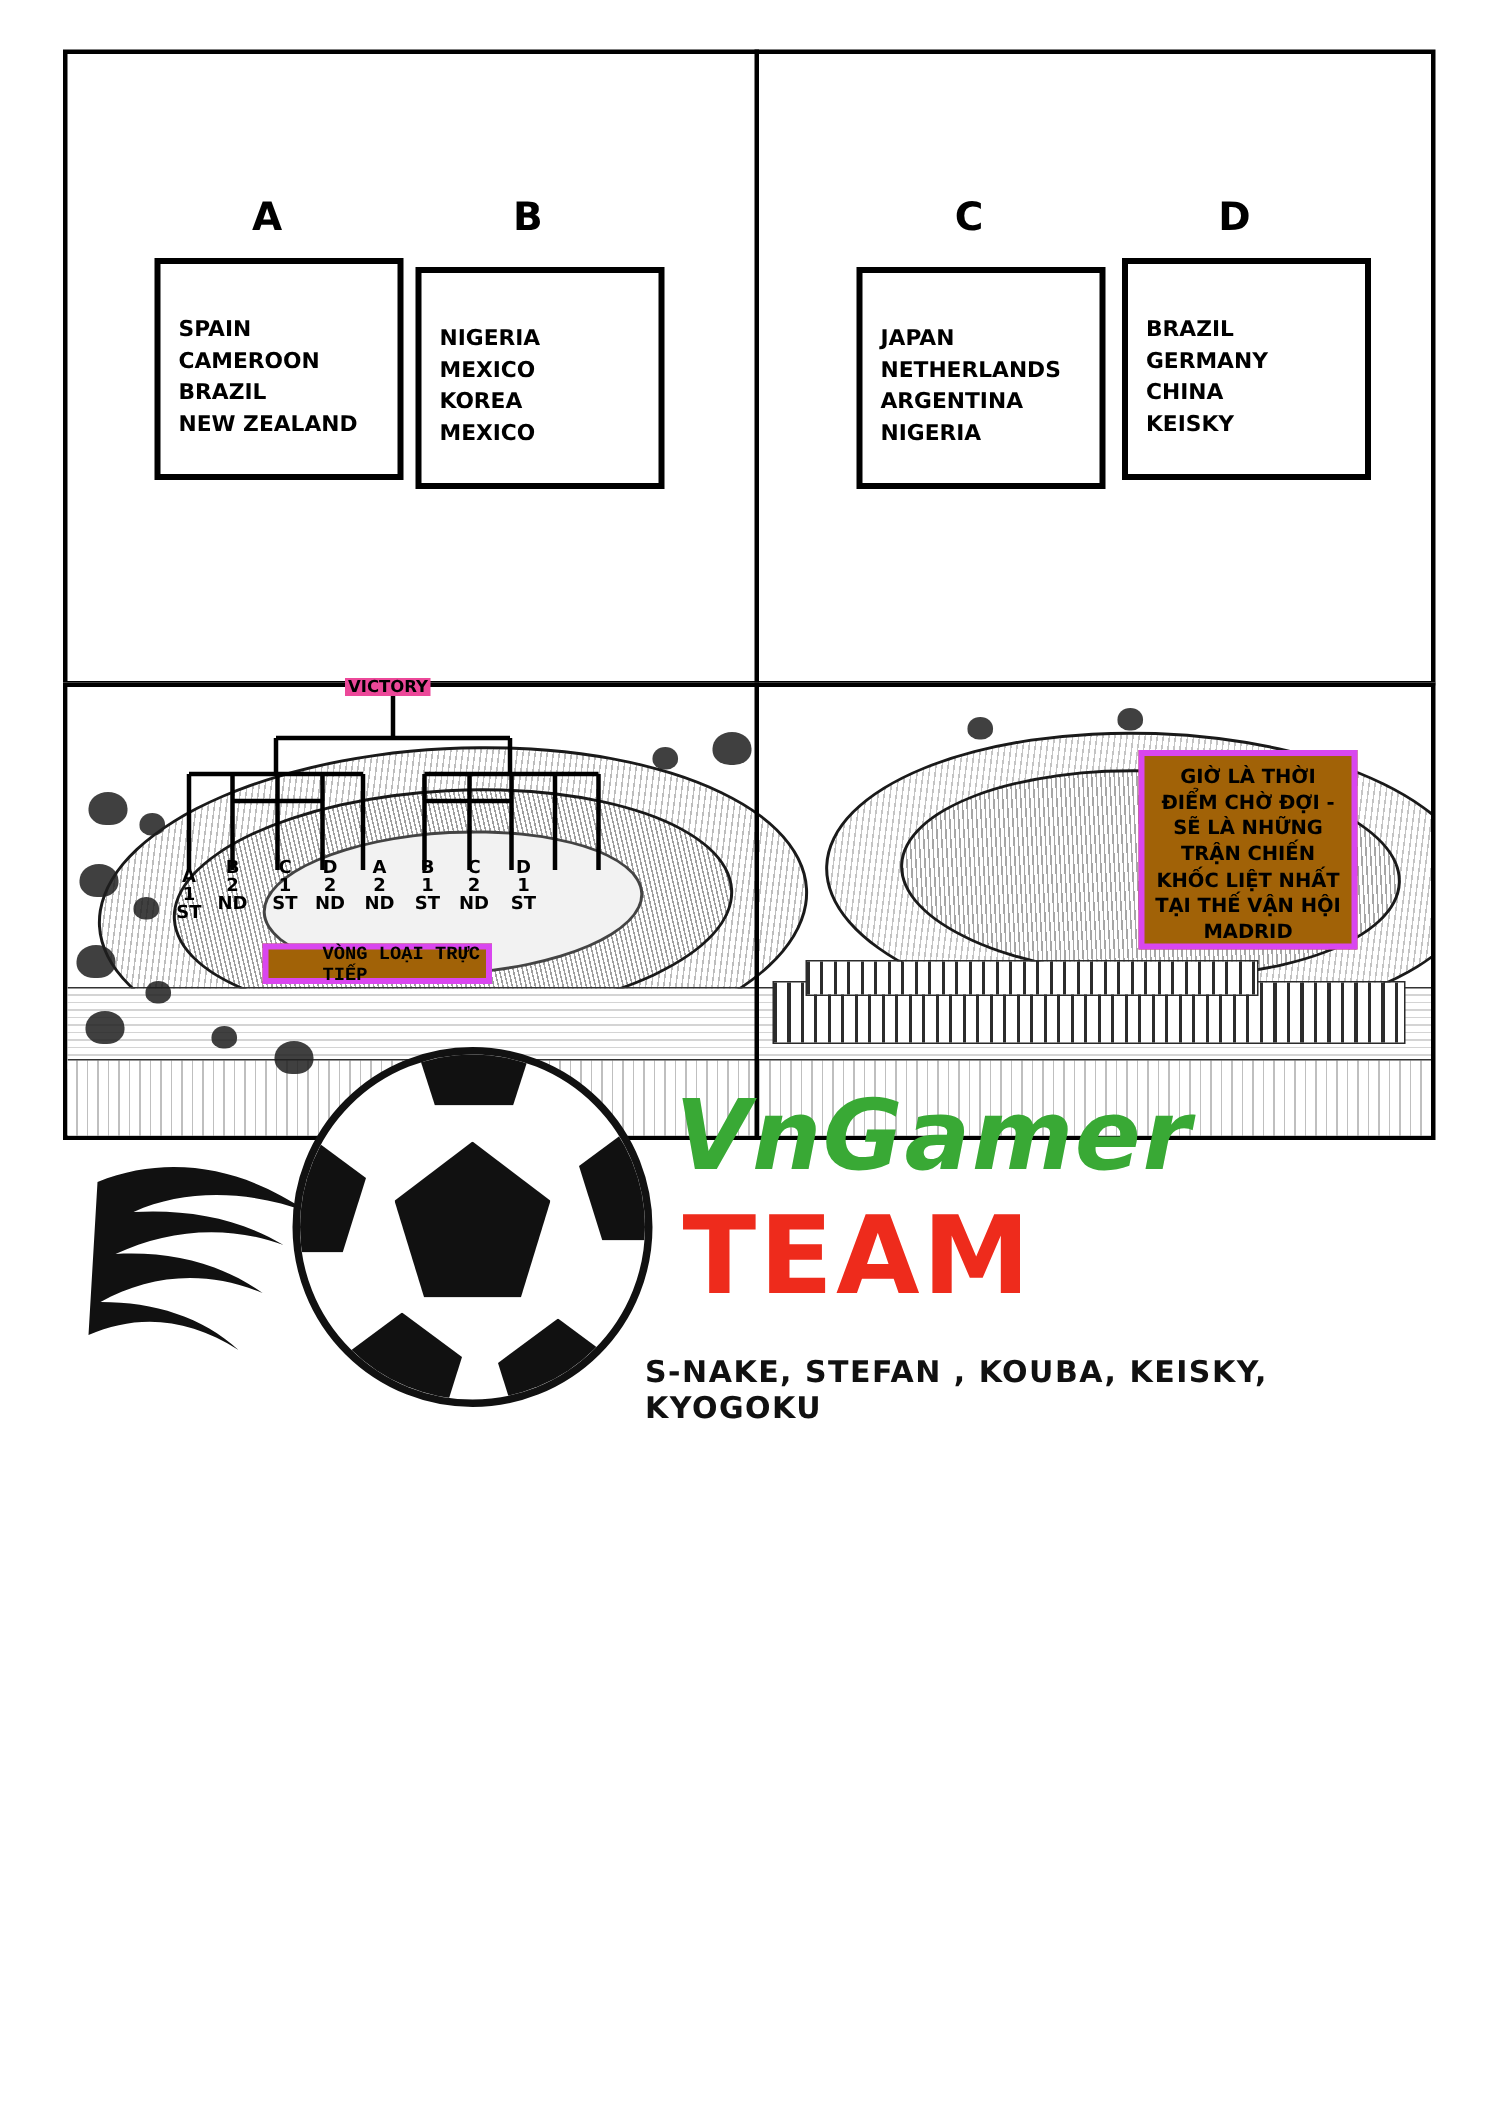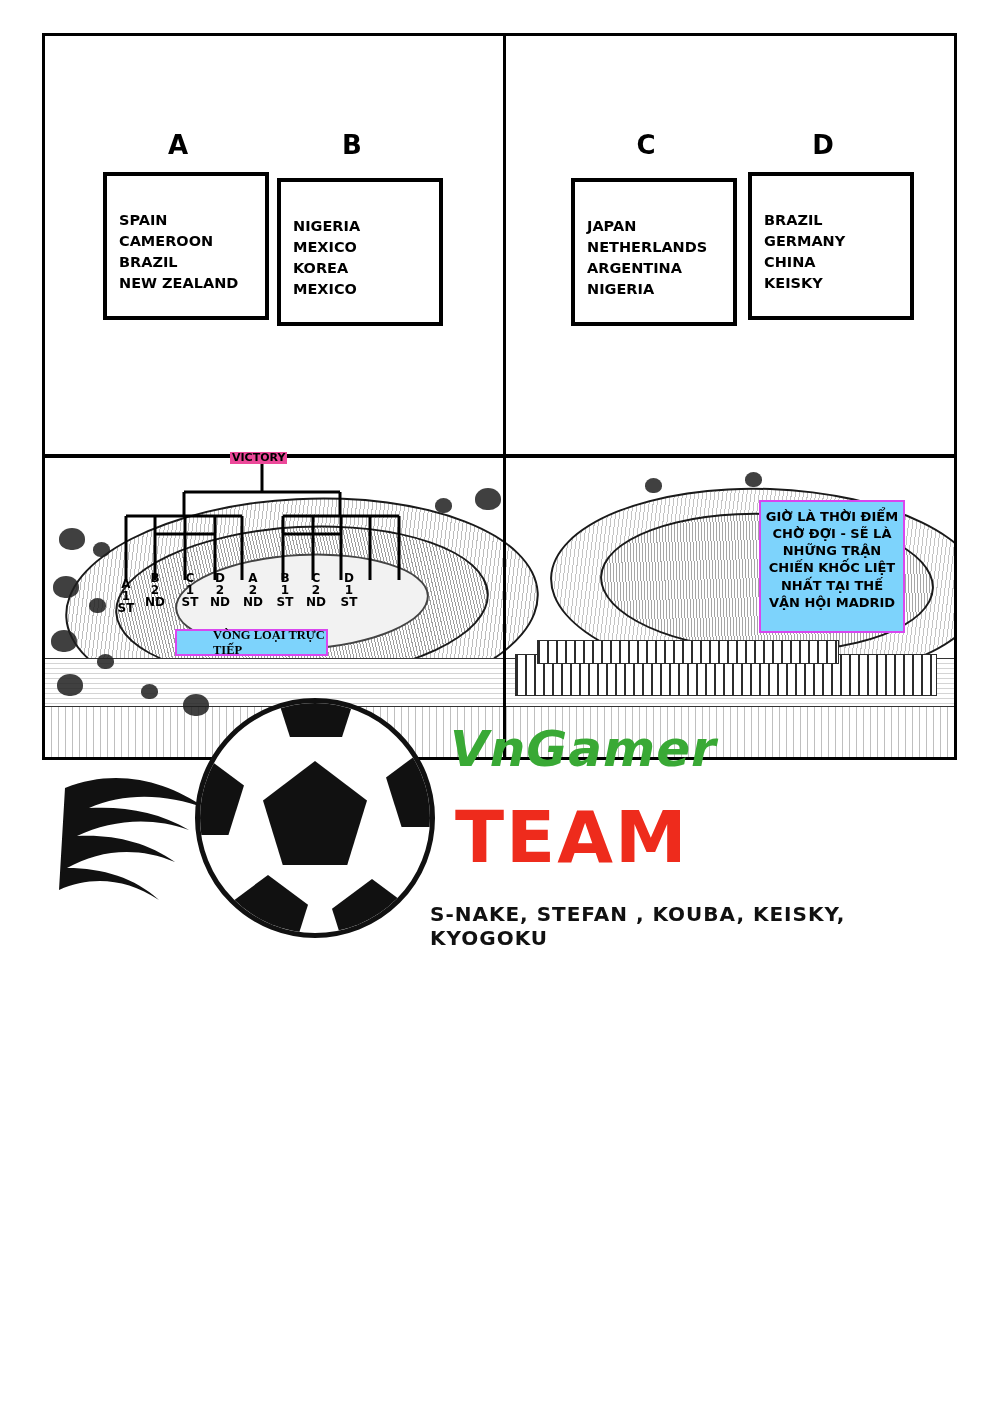--- a/index.html
+++ b/index.html
@@ -248,36 +248,36 @@
     line-height: 1.0;
     color: #000;
     text-align: center;
     width: 26px;
     z-index: 6;
   }
   .slot span { display: block; }
 
   .caption-box {
     position: absolute;
-    border: 2px solid #d946ef;
-    background: #7dd3fc;
+    border: 4px solid #d946ef;
+    background: #a16207;
     box-sizing: border-box;
     z-index: 7;
   }
   #caption-playoff {
     left: 175px;
     top: 629px;
     width: 153px;
     height: 27px;
     display: flex;
     align-items: center;
     justify-content: center;
   }
   #caption-playoff span {
-    font-family: Liberation Serif, serif;
+    font-family: Liberation Mono, monospace;
     font-size: 12.5px;
     font-weight: 700;
     color: #000;
     padding-left: 36px;
   }
 
   #caption-speech {
     left: 759px;
     top: 500px;
     width: 146px;
@@ -356,21 +356,21 @@
     width: 180px;
     height: 160px;
   }
   #vngamer {
     position: absolute;
     left: 405px;
     top: 30px;
     font-family: "DejaVu Sans", sans-serif;
     font-style: italic;
     font-weight: 700;
-    font-size: 50px;
+    font-size: 65px;
     color: #39a935;
     letter-spacing: 1px;
   }
   #team {
     position: absolute;
     left: 410px;
     top: 105px;
     font-family: "DejaVu Sans", sans-serif;
     font-weight: 700;
     font-size: 72px;

